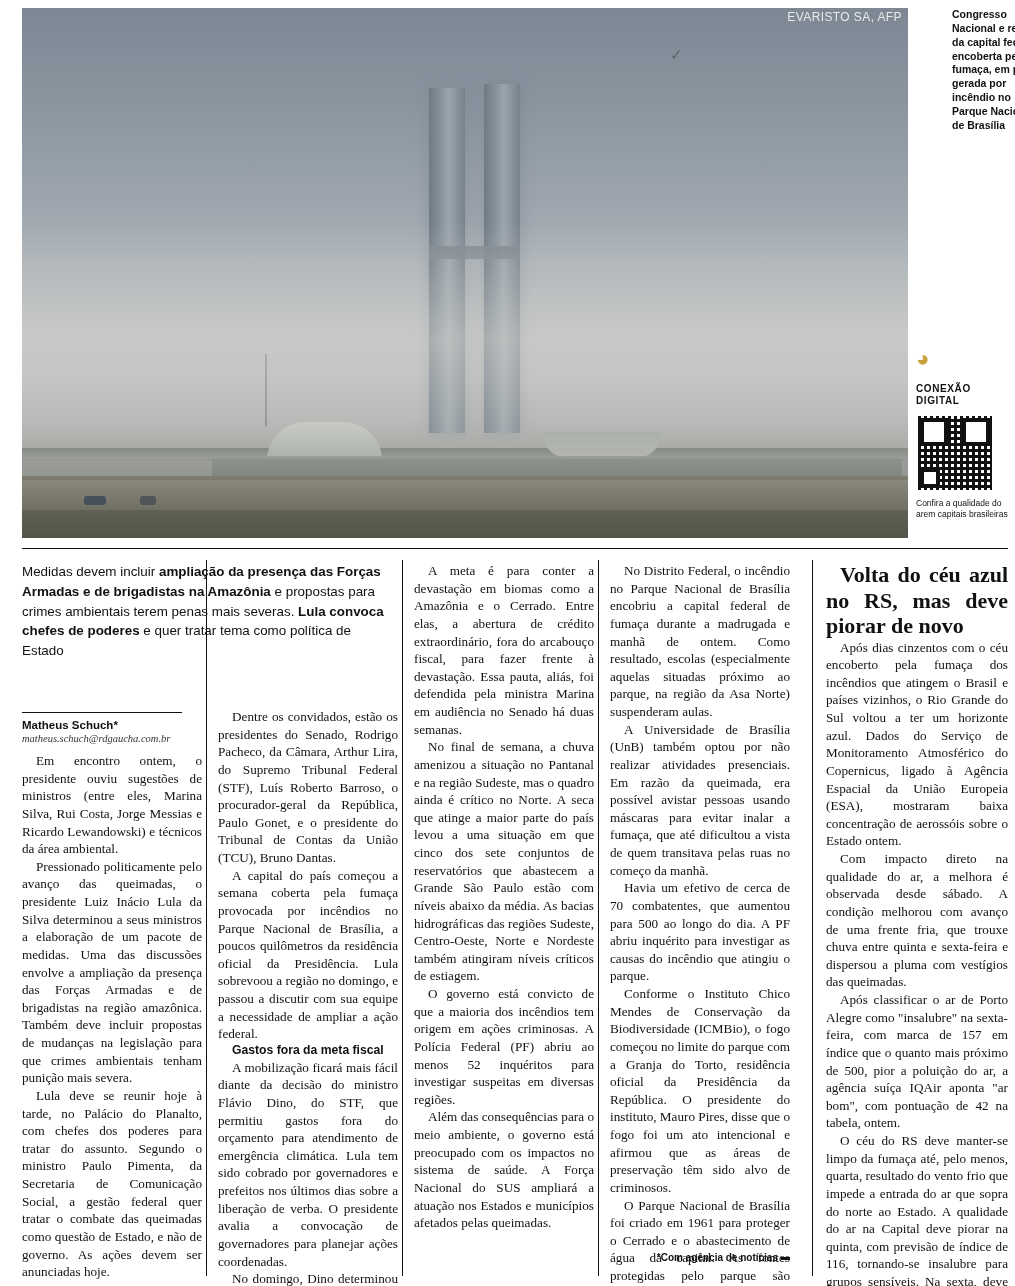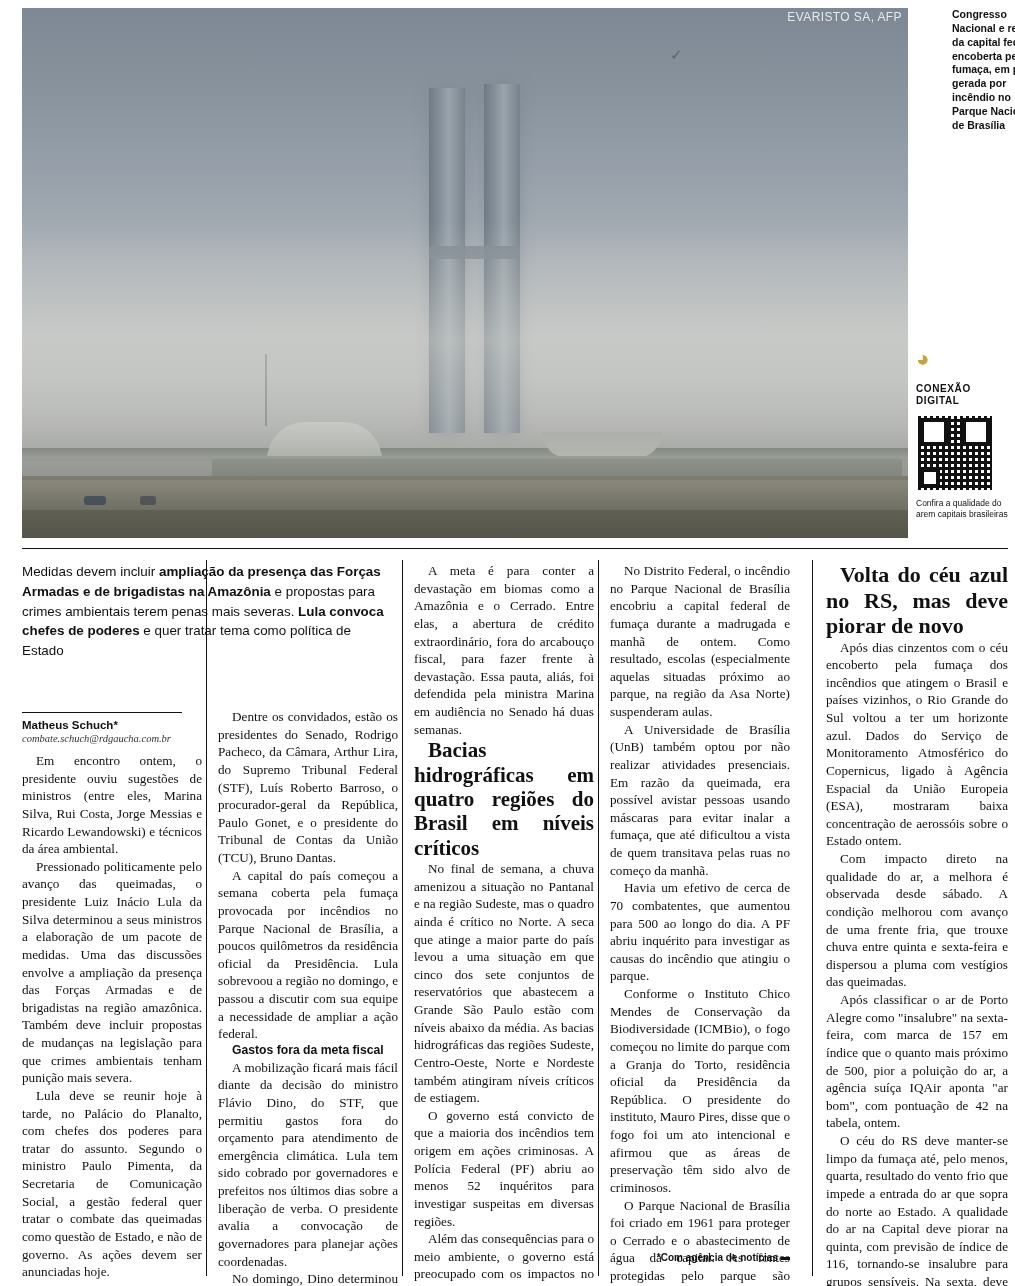--- a/index.html
+++ b/index.html
@@ -260,40 +260,39 @@
 <div class="vrule vr3"></div>
 <div class="vrule vr4"></div>
 
 <div class="summary">
   <span>Medidas devem incluir </span><b>ampliação da presença das Forças Armadas e de brigadistas na Amazônia</b><span> e propostas para crimes ambientais terem penas mais severas. </span><b>Lula convoca chefes de poderes</b><span> e quer tratar tema como política de Estado</span>
 </div>
 
 <div class="byline">
   <div class="byline-rule"></div>
   <div class="byline-name">Matheus Schuch*</div>
-  <div class="byline-mail">combate.schuch@rdgaucha.com.br</div>
+  <div class="byline-mail">matheus.schuch@rdgaucha.com.br</div>
 </div>
 
 <div class="col col1">
   <p>Em encontro ontem, o presidente ouviu sugestões de ministros (entre eles, Marina Silva, Rui Costa, Jorge Messias e Ricardo Lewandowski) e técnicos da área ambiental.</p>
   <p>Pressionado politicamente pelo avanço das queimadas, o presidente Luiz Inácio Lula da Silva determinou a seus ministros a elaboração de um pacote de medidas. Uma das discussões envolve a ampliação da presença das Forças Armadas e de brigadistas na região amazônica. Também deve incluir propostas de mudanças na legislação para que crimes ambientais tenham punição mais severa.</p>
   <p>Lula deve se reunir hoje à tarde, no Palácio do Planalto, com chefes dos poderes para tratar do assunto. Segundo o ministro Paulo Pimenta, da Secretaria de Comunicação Social, a gestão federal quer tratar o combate das queimadas como questão de Estado, e não de governo. As ações devem ser anunciadas hoje.</p>
 </div>
 
 <div class="col col2">
   <p>Dentre os convidados, estão os presidentes do Senado, Rodrigo Pacheco, da Câmara, Arthur Lira, do Supremo Tribunal Federal (STF), Luís Roberto Barroso, o procurador-geral da República, Paulo Gonet, e o presidente do Tribunal de Contas da União (TCU), Bruno Dantas.</p>
   <p>A capital do país começou a semana coberta pela fumaça provocada por incêndios no Parque Nacional de Brasília, a poucos quilômetros da residência oficial da Presidência. Lula sobrevoou a região no domingo, e passou a discutir com sua equipe a necessidade de ampliar a ação federal.</p>
   <p class="subhead">Gastos fora da meta fiscal</p>
   <p>A mobilização ficará mais fácil diante da decisão do ministro Flávio Dino, do STF, que permitiu gastos fora do orçamento para atendimento de emergência climática. Lula tem sido cobrado por governadores e prefeitos nos últimos dias sobre a liberação de verba. O presidente avalia a convocação de governadores para planejar ações coordenadas.</p>
   <p>No domingo, Dino determinou série de medidas a serem adotadas pelo governo federal.</p>
 </div>
 
 <div class="col col3">
   <p>A meta é para conter a devastação em biomas como a Amazônia e o Cerrado. Entre elas, a abertura de crédito extraordinário, fora do arcabouço fiscal, para fazer frente à devastação. Essa pauta, aliás, foi defendida pela ministra Marina em audiência no Senado há duas semanas.</p>
-  <p class="sec-title">Bacias hidrográficas em quatro regiões do Brasil em níveis críticos</p>
   <p>No final de semana, a chuva amenizou a situação no Pantanal e na região Sudeste, mas o quadro ainda é crítico no Norte. A seca que atinge a maior parte do país levou a uma situação em que cinco dos sete conjuntos de reservatórios que abastecem a Grande São Paulo estão com níveis abaixo da média. As bacias hidrográficas das regiões Sudeste, Centro-Oeste, Norte e Nordeste também atingiram níveis críticos de estiagem.</p>
   <p>O governo está convicto de que a maioria dos incêndios tem origem em ações criminosas. A Polícia Federal (PF) abriu ao menos 52 inquéritos para investigar suspeitas em diversas regiões.</p>
   <p>Além das consequências para o meio ambiente, o governo está preocupado com os impactos no sistema de saúde. A Força Nacional do SUS ampliará a atuação nos Estados e municípios afetados pelas queimadas.</p>
 </div>
 
 <div class="col col4">
   <p>No Distrito Federal, o incêndio no Parque Nacional de Brasília encobriu a capital federal de fumaça durante a madrugada e manhã de ontem. Como resultado, escolas (especialmente aquelas situadas próximo ao parque, na região da Asa Norte) suspenderam aulas.</p>
   <p>A Universidade de Brasília (UnB) também optou por não realizar atividades presenciais. Em razão da queimada, era possível avistar pessoas usando máscaras para evitar inalar a fumaça, que até dificultou a vista de quem transitava pelas ruas no começo da manhã.</p>
   <p>Havia um efetivo de cerca de 70 combatentes, que aumentou para 500 ao longo do dia. A PF abriu inquérito para investigar as causas do incêndio que atingiu o parque.</p>
   <p>Conforme o Instituto Chico Mendes de Conservação da Biodiversidade (ICMBio), o fogo começou no limite do parque com a Granja do Torto, residência oficial da Presidência da República. O presidente do instituto, Mauro Pires, disse que o fogo foi um ato intencional e afirmou que as áreas de preservação têm sido alvo de criminosos.</p>

